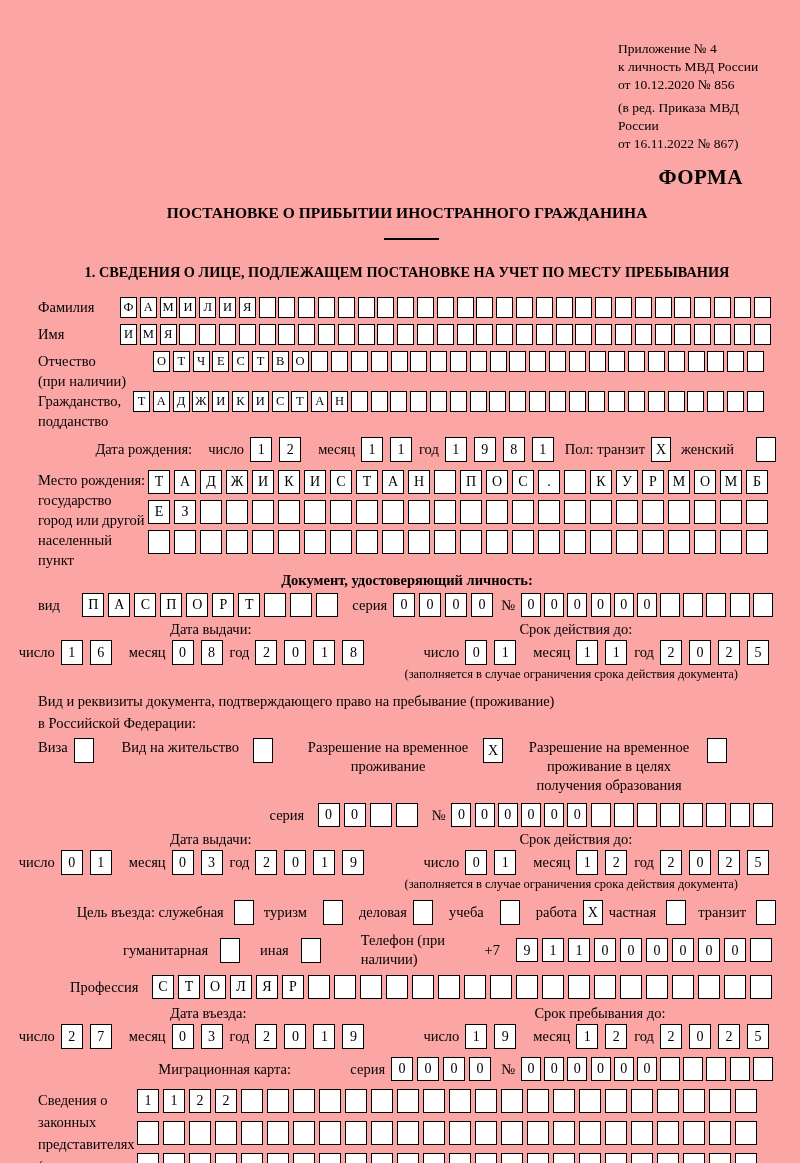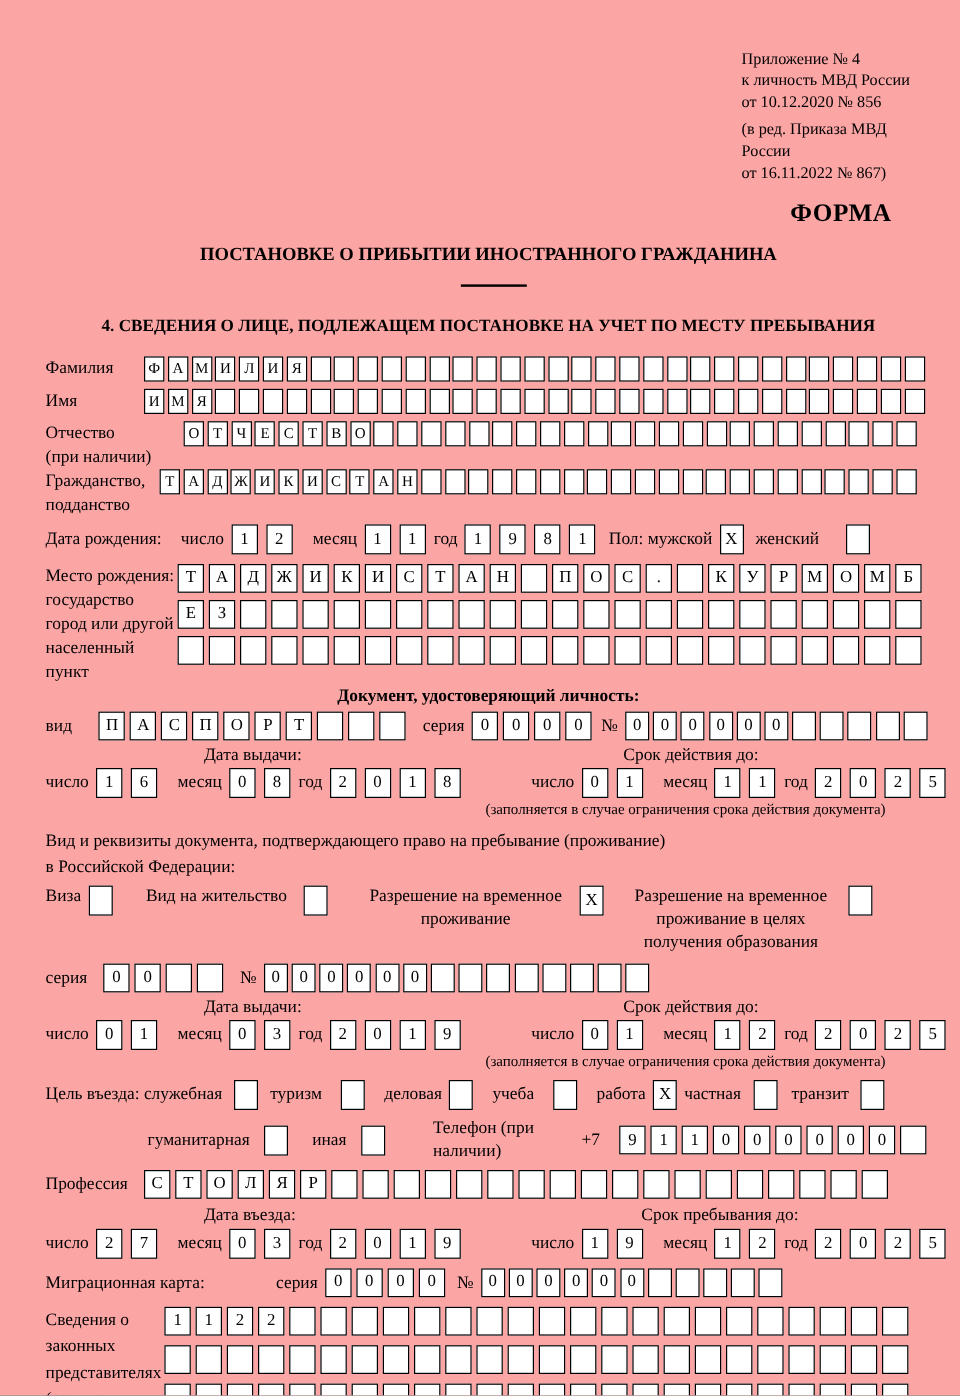--- a/index.html
+++ b/index.html
@@ -15,21 +15,21 @@
   
   .appendix{margin-left:580px;font-size:13.5px;line-height:18px;}
   .amend{margin-top:5px;}
   .forma{text-align:right;padding-right:33px;font-weight:bold;font-size:21px;margin-top:12px;letter-spacing:.5px;}
   .title{text-align:center;font-weight:bold;font-size:15.5px;line-height:22px;margin-top:12px;}
   .uline{display:inline-block;width:55px;border-bottom:2px solid #000;margin-left:8px;}
   .sec1{font-weight:bold;font-size:14.3px;text-align:center;margin-top:18px;margin-bottom:16px;}
 
   
   .frow{display:flex;align-items:flex-start;margin-bottom:6px;}
-  .vcent{align-items:center;}
+  .vcent{align-items:center;justify-content:flex-end;}
   .lbl{line-height:20px;flex-shrink:0;}
   .w82{width:82px;}.w115{width:115px;}.w95{width:95px;}.w110{width:110px;}.w99{width:99px;}
   .col{display:flex;flex-direction:column;}
 
   
   .boxes{display:flex;flex-wrap:nowrap;}
   .box{box-sizing:border-box;border:1.6px solid #000;background:#fff;flex-shrink:0;
        display:flex;align-items:center;justify-content:center;}
   .sm .box{width:17px;height:21px;margin-right:2.8px;font-size:12.5px;}
   .lg .box{width:22px;height:24px;margin-right:4px;font-size:14px;}
@@ -74,21 +74,21 @@
 
   <div class="forma">ФОРМА</div>
 
   <div class="title">
     <div>ПОСТАНОВКЕ О ПРИБЫТИИ ИНОСТРАННОГО ГРАЖДАНИНА</div>
     <div>
       <span class="uline"></span>
     </div>
   </div>
 
-  <div class="sec1">4. СВЕДЕНИЯ О ЛИЦЕ, ПОДЛЕЖАЩЕМ ПОСТАНОВКЕ НА УЧЕТ ПО МЕСТУ ПРЕБЫВАНИЯ</div>
+  <div class="sec1">1. СВЕДЕНИЯ О ЛИЦЕ, ПОДЛЕЖАЩЕМ ПОСТАНОВКЕ НА УЧЕТ ПО МЕСТУ ПРЕБЫВАНИЯ</div>
 
   <div class="frow">
     <div class="lbl w82">Фамилия</div>
     <div class="boxes sm">
         <div class="box">Ф</div>
         <div class="box">А</div>
         <div class="box">М</div>
         <div class="box">И</div>
         <div class="box">Л</div>
         <div class="box">И</div>
@@ -254,21 +254,21 @@
         <div class="box">1</div>
         <div class="box">1</div>
       </div>
     <span class="dl0">год</span>
     <div class="boxes dt">
         <div class="box">1</div>
         <div class="box">9</div>
         <div class="box">8</div>
         <div class="box">1</div>
       </div>
-    <span class="dl0 ml4">Пол: мужской</span>
+    <span class="dl0 ml4">Пол: транзит</span>
     <div class="checkbox">X</div>
     <span class="dl">женский</span>
     <div class="checkbox ml8"></div>
   </div>
 
   <div class="frow" style="margin-bottom:2px;">
     <div class="lbl w110">
       <div>Место рождения:</div>
       <div>государство</div>
       <div>город или другой</div>

